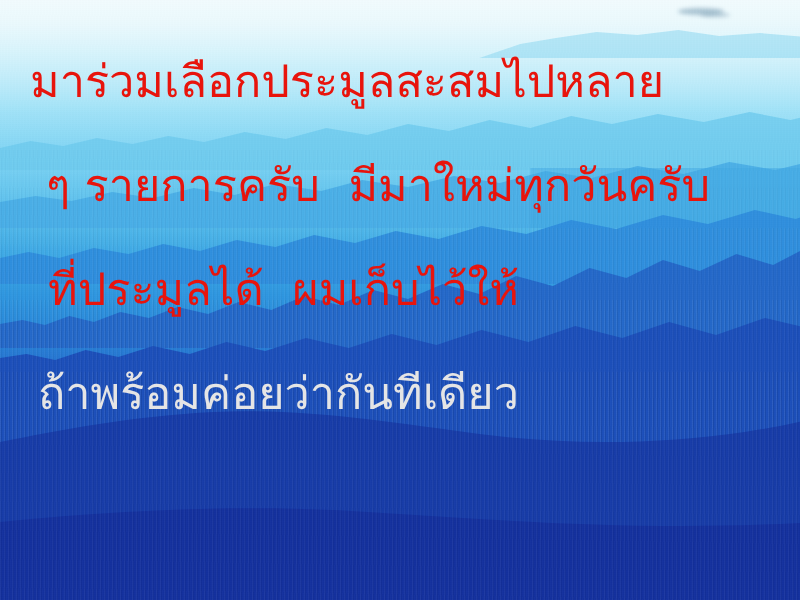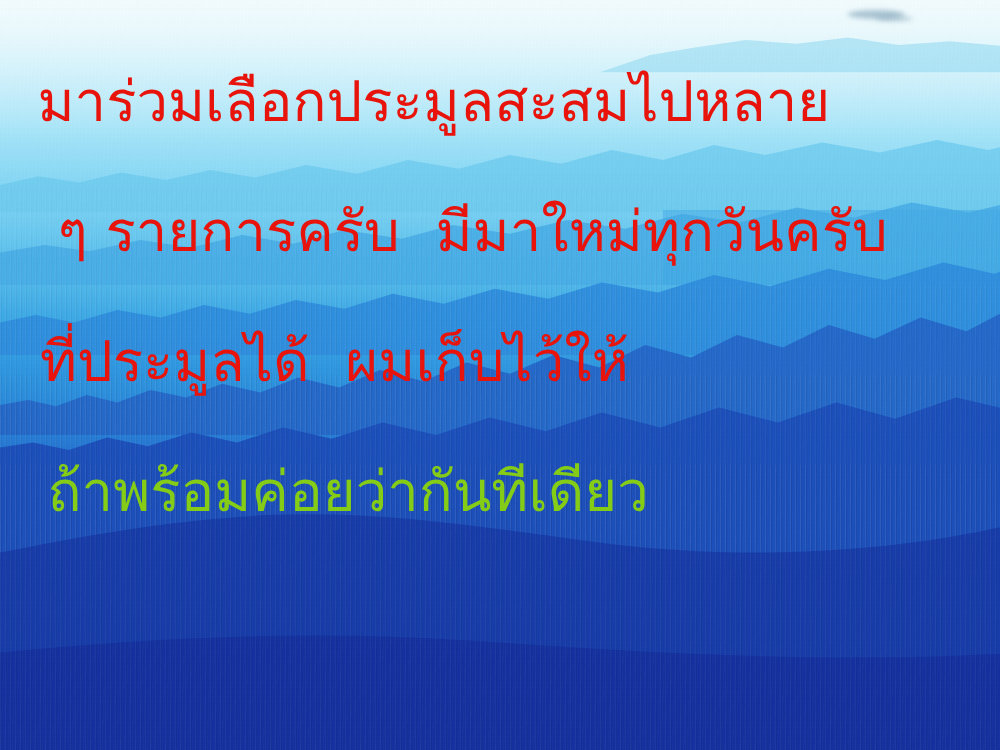--- a/index.html
+++ b/index.html
@@ -136,21 +136,21 @@
     font-size: 45px;
     line-height: 104px;
     font-weight: 400;
     color: #e8140c;
     white-space: pre;
     letter-spacing: 0px;
     text-rendering: optimizeLegibility;
   }
   .cap-line.l1 { margin-left: 4px; }
   .cap-line.l2 { margin-left: 20px; }
-  .cap-line.l3 { margin-left: 6px; }
+  .cap-line.l3 { margin-left: 22px; }
   .cap-line.l4 { margin-left: 6px; }
 </style>
 </head>
 <body>
 
 <div id="stage">
 
   <div class="bg-sky"></div>
   <div class="sky-haze"></div>
 
@@ -219,16 +219,16 @@
     </svg>
     <div class="treetex strong"></div>
   </div>
 
   <div class="grain"></div>
 
   <div class="caption">
     <div class="cap-line l1" style="color: rgb(232, 20, 12);">มาร่วมเลือกประมูลสะสมไปหลาย</div>
     <div class="cap-line l2" style="color: rgb(232, 20, 12);">ๆ รายการครับ  มีมาใหม่ทุกวันครับ</div>
     <div class="cap-line l3" style="color: rgb(232, 20, 12);">ที่ประมูลได้  ผมเก็บไว้ให้</div>
-    <div class="cap-line l4" style="color: #84cc16; margin-left: 12px;">ถ้าพร้อมค่อยว่ากันทีเดียว</div>
+    <div class="cap-line l4" style="color: #e5e5e5; margin-left: 12px;">ถ้าพร้อมค่อยว่ากันทีเดียว</div>
   </div>
 
 </div>
 
 </body></html>

